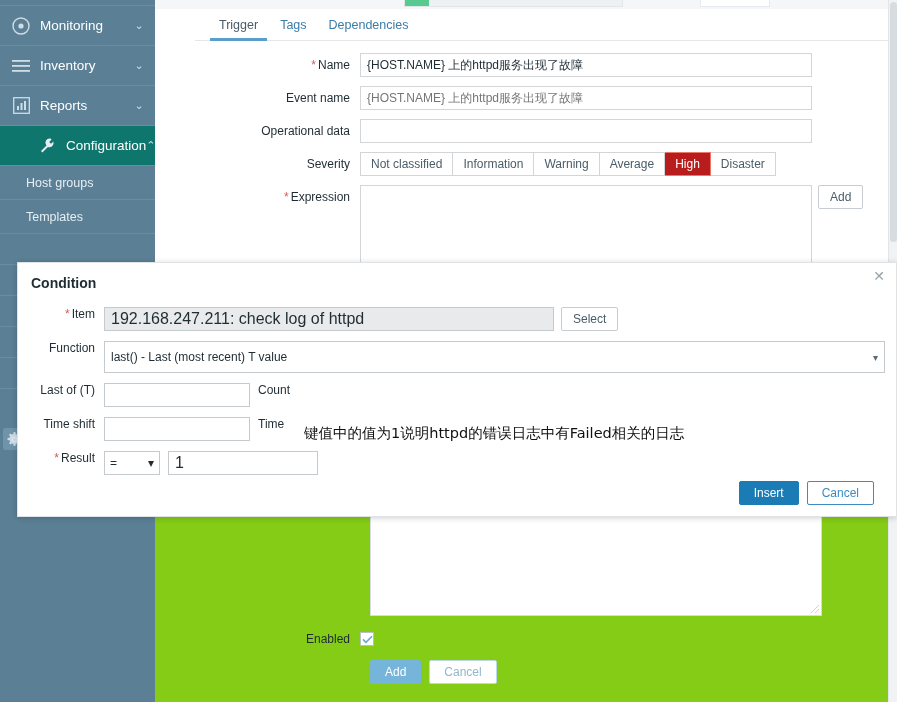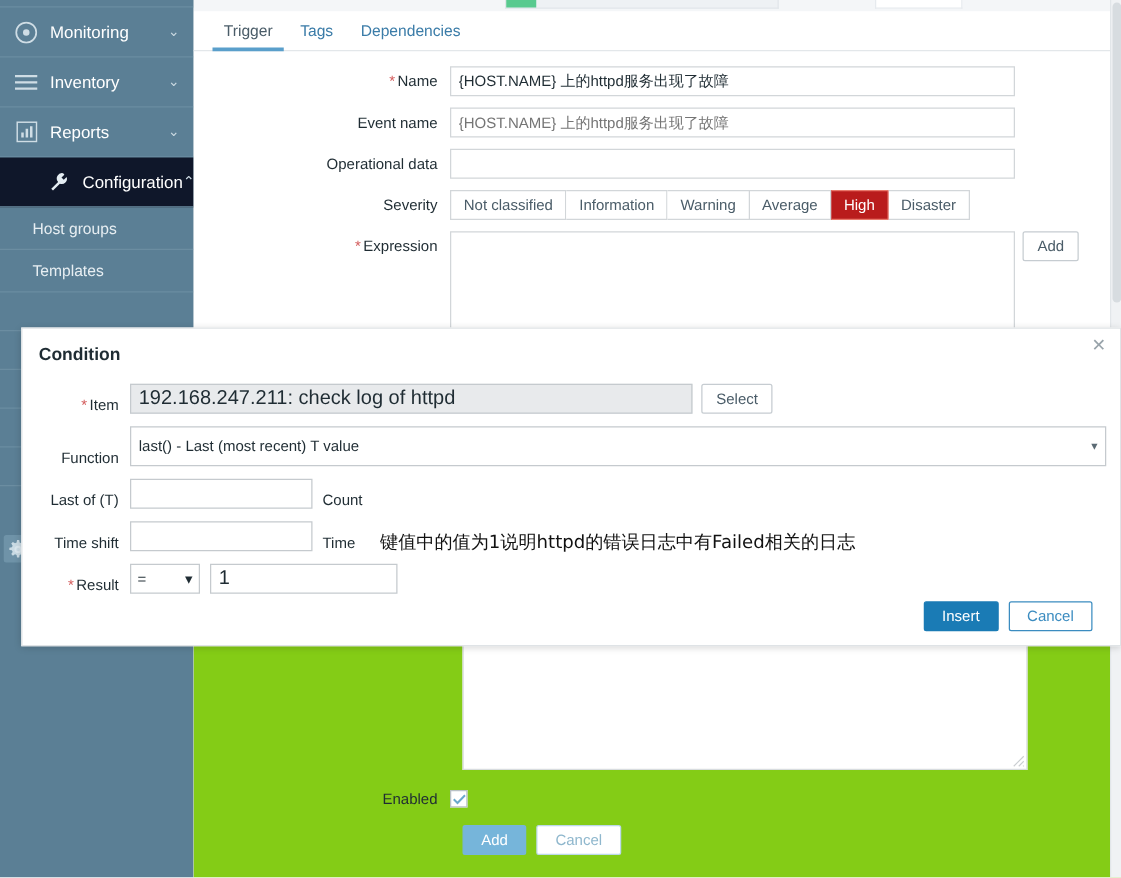--- a/index.html
+++ b/index.html
@@ -30,21 +30,21 @@
     position: relative;
     height: 40px;
     display: flex; align-items: center;
     padding-left: 10px;
     color: #ffffff;
     font-size: 13.5px;
     border-bottom: 1px solid #6b8da1;
     cursor: pointer;
     user-select: none;
   }
-  .sb-item.active-main { background: #0f172a; padding-left: 36px; }
+  .sb-item.active-main { background: #0f766e; padding-left: 36px; }
   .sb-ico {
     width: 22px; height: 22px;
     margin-right: 8px;
     display: flex; align-items: center; justify-content: center;
     flex: 0 0 22px;
   }
   .sb-ico svg { display: block; }
   .sb-label { flex: 1 1 auto; white-space: nowrap; }
   .sb-chev {
     width: 16px; margin-right: 8px;
@@ -120,21 +120,21 @@
   .content-card {
     position: absolute; left: 0; top: 9px;
     width: 742px; height: 693px;
     background: #ffffff;
   }
   .tabs {
     position: relative;
     height: 32px;
     border-bottom: 1px solid #e3e7ea;
     padding-left: 13px;
-    display: flex; align-items: flex-end;
+    display: flex; align-items: flex-end; margin-left: 40px;
   }
   .tab {
     position: relative;
     padding: 0 11px 8px 11px;
     font-size: 12.5px;
     color: #3b7ca8;
     cursor: pointer;
     line-height: 14px;
   }
   .tab.active { color: #4a5c68; }
@@ -301,21 +301,21 @@
     font-size: 14px; font-weight: bold; color: #1f2c33;
   }
   .modal-close {
     position: absolute; right: 8px; top: 4px;
     width: 18px; height: 18px;
     display: flex; align-items: center; justify-content: center;
     color: #98a3aa; font-size: 14px; cursor: pointer;
     line-height: 1;
   }
   .modal-body { position: relative; padding-top: 4px; }
-  .m-row { display: flex; align-items: flex-end; margin-bottom: 10px; }
+  .m-row { display: flex; align-items: flex-start; margin-bottom: 10px; }
   .m-lbl {
     width: 86px; text-align: right; padding-right: 9px;
     font-size: 12px; color: #1f2c33;
     flex: 0 0 86px; white-space: nowrap;
   }
   .m-inp {
     height: 24px; border: 1px solid #c5cace;
     background: #ffffff; font-size: 16px;
     padding: 0 6px; outline: none;
     font-family: "Liberation Sans", "DejaVu Sans", sans-serif;

